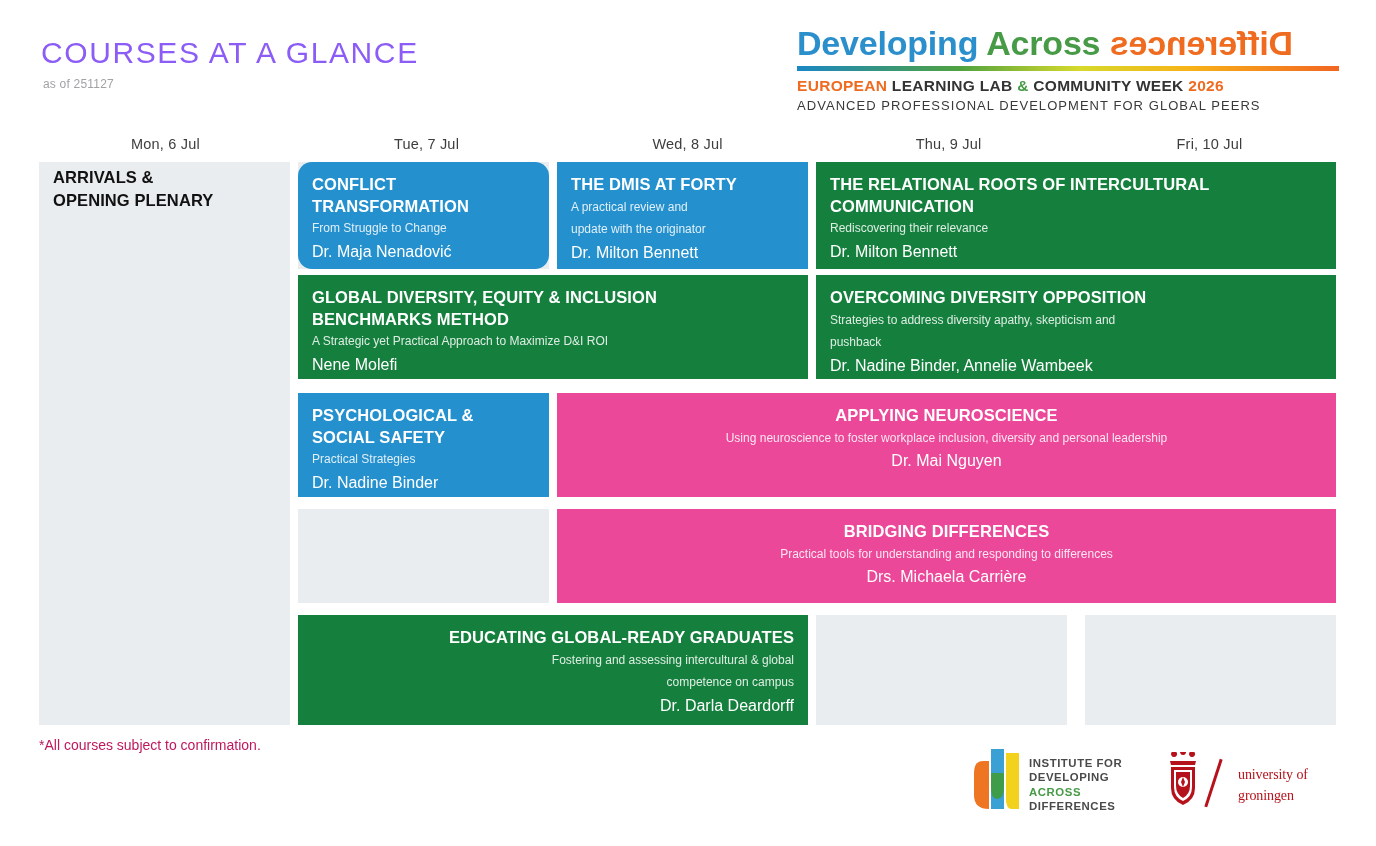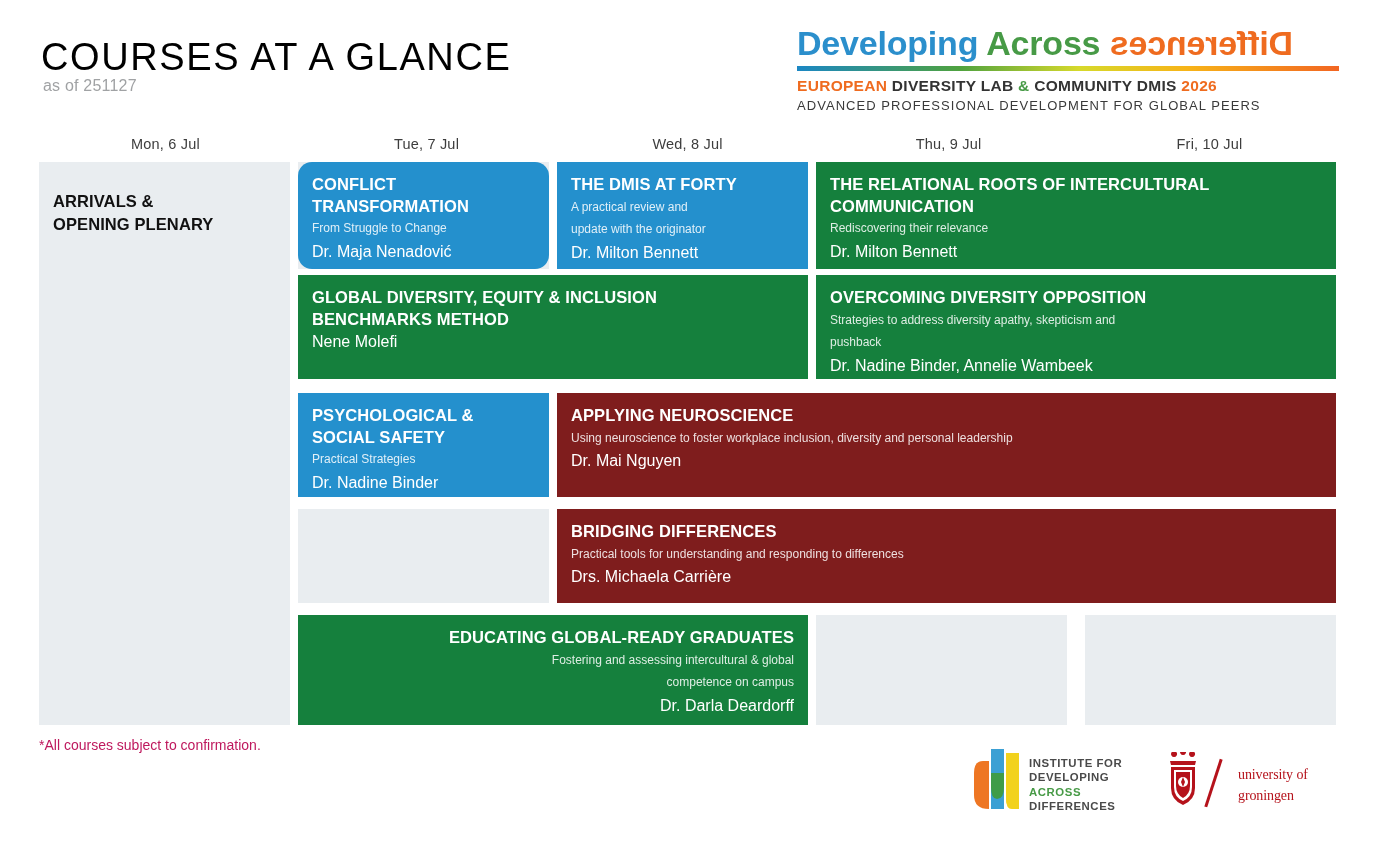--- a/index.html
+++ b/index.html
@@ -7,26 +7,26 @@
     width: 1376px; height: 846px;
     background: #ffffff;
     font-family: "Liberation Sans", sans-serif;
     overflow: hidden;
   }
   #page { position: relative; width: 1376px; height: 846px; }
 
   
   .hdr-title {
     position: absolute; left: 41px; top: 36px;
-    font-size: 38px; font-weight: 300; letter-spacing: 1.6px;
-    color: #000000; white-space: nowrap;
+    font-size: 30px; font-weight: 300; letter-spacing: 1.6px;
+    color: #8b5cf6; white-space: nowrap;
   }
   .hdr-sub {
     position: absolute; left: 43px; top: 77px;
-    font-size: 16px; color: #a0a2a4; letter-spacing: .2px;
+    font-size: 12px; color: #a0a2a4; letter-spacing: .2px;
   }
 
   
   .brand { position: absolute; left: 797px; top: 22px; width: 542px; }
   .brand-line1 {
     font-size: 34px; font-weight: 700; letter-spacing: -.2px;
     line-height: 42px; white-space: nowrap;
   }
   .brand-dev  { color: #2b8fcc; }
   .brand-acr  { color: #479a46; }
@@ -73,39 +73,39 @@
 
   
   .card {
     position: absolute;
     padding: 12px 14px 10px 14px;
     color: #ffffff;
     overflow: hidden;
   }
   .card.blue   { background: #2490cd; }
   .card.green  { background: #15803d; }
-  .card.orange { background: #7f1d1d; }
+  .card.orange { background: #ec4899; text-align: center; }
   .card.gray   { background: #e9edf0; color: #1a1a1a; }
 
   .c-title {
     font-size: 16.5px; font-weight: 700; line-height: 21.5px;
     letter-spacing: .1px;
   }
   .c-sub {
     font-size: 12px; font-weight: 400; line-height: 22.5px;
     color: rgba(255,255,255,.86);
   }
   .c-pres {
     font-size: 16px; font-weight: 400; line-height: 23px;
     color: #ffffff;
   }
   .card.gray .c-title { color: #111111; line-height: 22.5px; }
 
   
-  .k-arrivals { left: 39px;  top: 162px; width: 251px; height: 563px; padding: 28px 14px; }
+  .k-arrivals { left: 39px;  top: 162px; width: 251px; height: 563px; padding: 4px 14px; }
   .k-conflict { left: 298px; top: 162px; width: 251px; height: 107px; border-radius: 14px; }
   .k-dmis     { left: 557px; top: 162px; width: 251px; height: 107px; }
   .k-relation { left: 816px; top: 162px; width: 520px; height: 107px; }
   .k-gdeib    { left: 298px; top: 275px; width: 510px; height: 104px; }
   .k-overcome { left: 816px; top: 275px; width: 520px; height: 104px; }
   .k-psych    { left: 298px; top: 393px; width: 251px; height: 104px; }
   .k-neuro    { left: 557px; top: 393px; width: 779px; height: 104px; }
   .k-bridge   { left: 557px; top: 509px; width: 779px; height: 94px; }
   .k-educate  { left: 298px; top: 615px; width: 510px; height: 110px; text-align: right; }
 
@@ -146,23 +146,23 @@
 
   <div class="brand">
     <div class="brand-line1">
       <span class="brand-dev">Developing</span>
       <span class="brand-acr">Across</span>
       <span class="brand-diff">Differences</span>
     </div>
     <div class="brand-bar"></div>
     <div class="brand-line2">
       <span class="brand-eu">EUROPEAN</span>
-      <span>DIVERSITY LAB</span>
+      <span>LEARNING LAB</span>
       <span class="brand-amp">&amp;</span>
-      <span>COMMUNITY DMIS</span>
+      <span>COMMUNITY WEEK</span>
       <span class="brand-yr">2026</span>
     </div>
     <div class="brand-line3">ADVANCED PROFESSIONAL DEVELOPMENT FOR GLOBAL PEERS</div>
   </div>
 
   <div class="daybar">
     <div>Mon,  6 Jul</div>
     <div>Tue,  7 Jul</div>
     <div>Wed,  8 Jul</div>
     <div>Thu,  9 Jul</div>
@@ -217,20 +217,21 @@
   </div>
 
   <div class="card green k-relation">
     <div class="c-title">THE RELATIONAL ROOTS OF INTERCULTURAL<br>COMMUNICATION</div>
     <div class="c-sub">Rediscovering their relevance</div>
     <div class="c-pres">Dr. Milton Bennett</div>
   </div>
 
   <div class="card green k-gdeib">
     <div class="c-title">GLOBAL DIVERSITY, EQUITY &amp; INCLUSION<br>BENCHMARKS METHOD</div>
+    <div class="c-sub">A Strategic yet Practical Approach to Maximize D&amp;I ROI</div>
     <div class="c-pres">Nene Molefi</div>
   </div>
 
   <div class="card green k-overcome">
     <div class="c-title">OVERCOMING DIVERSITY OPPOSITION</div>
     <div class="c-sub">Strategies to address diversity apathy, skepticism and<br>pushback</div>
     <div class="c-pres">Dr. Nadine Binder, Annelie Wambeek</div>
   </div>
 
   <div class="card blue k-psych">

